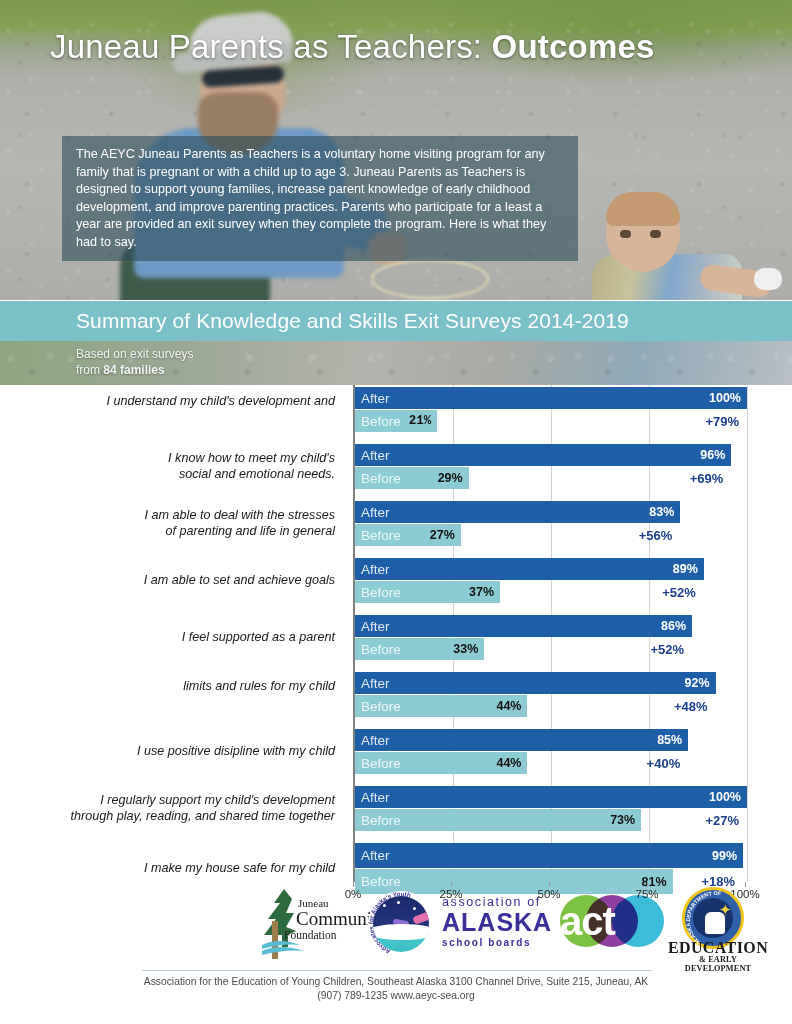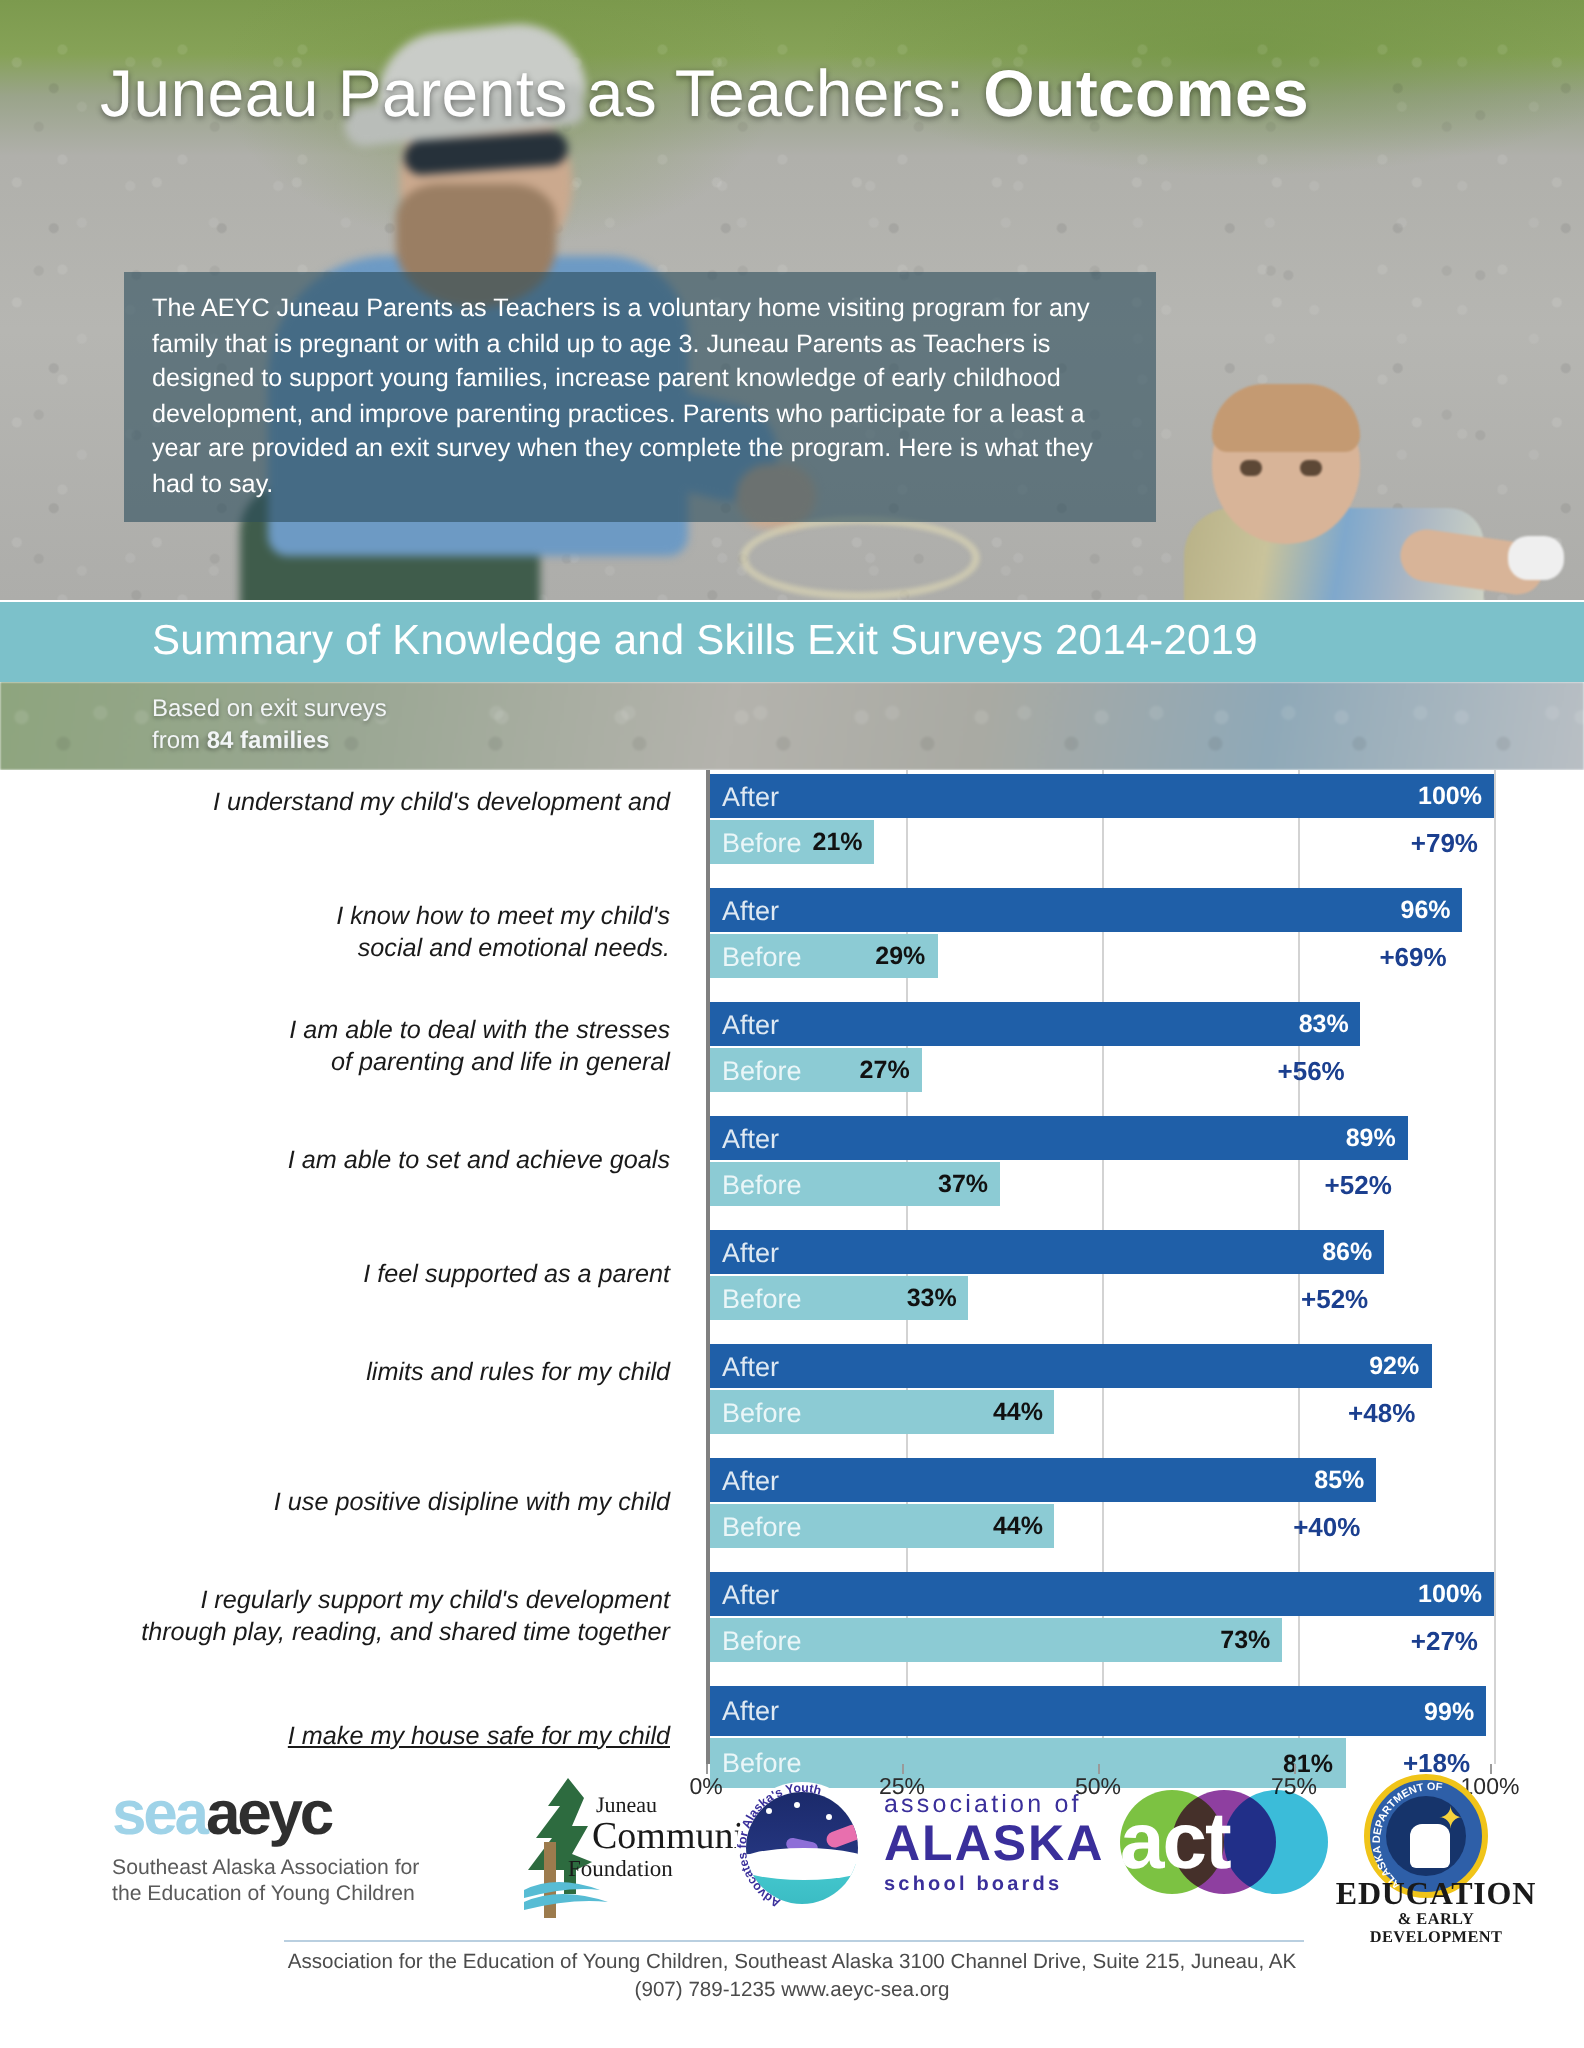--- a/index.html
+++ b/index.html
@@ -389,39 +389,39 @@
         <div class="row-label" style="top: 294px;">
           <div>limits and rules for my child</div>
         </div>
         <div class="row-label" style="top: 358.75px;">
           <div>I use positive disipline with my child</div>
         </div>
         <div class="row-label" style="top: 408px;">
           <div>I regularly support my child's development</div>
           <div>through play, reading, and shared time together</div>
         </div>
-        <div class="row-label" style="top: 475.75px; text-decoration: underline;">
+        <div class="row-label" style="top: 475.75px;">
           <div>I make my house safe for my child</div>
         </div>
       </div>
     <div class="plot" id="plot">
       <div id="gridlines">
           <div class="gridline" style="left: 98px;"></div>
           <div class="gridline" style="left: 196px;"></div>
           <div class="gridline" style="left: 294px;"></div>
           <div class="gridline" style="left: 392px;"></div>
         </div>
       <div class="rows" id="bar-rows">
           <div class="bar after" style="top: 2px; height: 22px; width: 392px;">
             <span class="bar-name">After</span>
             <span class="val inside-after">100%</span>
           </div>
           <div class="bar before" style="top: 25px; height: 22px; width: 82.32px;">
             <span class="bar-name">Before</span>
-            <span class="val outside-before" style="left: auto; right: 6px; margin-left: 12px;">21%</span>
+            <span class="val outside-before" style="left: auto; right: 6px; margin-left: 12px; font-family: Liberation Mono, monospace;">21%</span>
           </div>
           <div class="delta" style="top: 25px; height: 22px; right: 6px;">+79%</div>
           <div class="bar after" style="top: 59px; height: 22px; width: 376.32px;">
             <span class="bar-name">After</span>
             <span class="val inside-after">96%</span>
           </div>
           <div class="bar before" style="top: 82px; height: 22px; width: 113.68px;">
             <span class="bar-name">Before</span>
             <span class="val outside-before" style="left: auto; right: 6px; margin-left: 0px;">29%</span>
           </div>
@@ -500,27 +500,20 @@
         <div class="tick-label" style="left: 196px;">50%</div>
         <div class="tick" style="left: 294px;"></div>
         <div class="tick-label" style="left: 294px;">75%</div>
         <div class="tick" style="left: 392px;"></div>
         <div class="tick-label" style="left: 392px;">100%</div>
       </div>
   </div>
 
   <div class="logos">
 
-    <div class="logo-seaaeyc">
-      <div class="seaaeyc-word"><span class="sea">sea</span><span class="aeyc">aeyc</span></div>
-      <div class="seaaeyc-sub">
-        <div>Southeast Alaska Association for</div>
-        <div>the Education of Young Children</div>
-      </div>
-    </div>
 
     <div class="logo-jcf">
       <svg class="jcf-tree" width="60" height="74" viewBox="0 0 60 74">
         <path d="M28 2 L18 16 L24 16 L12 32 L20 32 L8 48 L26 48 L26 60 L32 60 L32 48 L40 44 L30 40 L38 26 L30 26 L36 12 Z" fill="#2d6b3f"></path>
         <rect x="16" y="34" width="6" height="38" fill="#9c7b4d"></rect>
         <path d="M6 58 Q22 50 44 58 Q28 56 6 62 Z" fill="#57bcd4"></path>
         <path d="M6 64 Q24 56 48 64 Q30 62 6 68 Z" fill="#57bcd4"></path>
       </svg>
       <div class="jcf-juneau">Juneau</div>
       <div class="jcf-community">Community</div>

